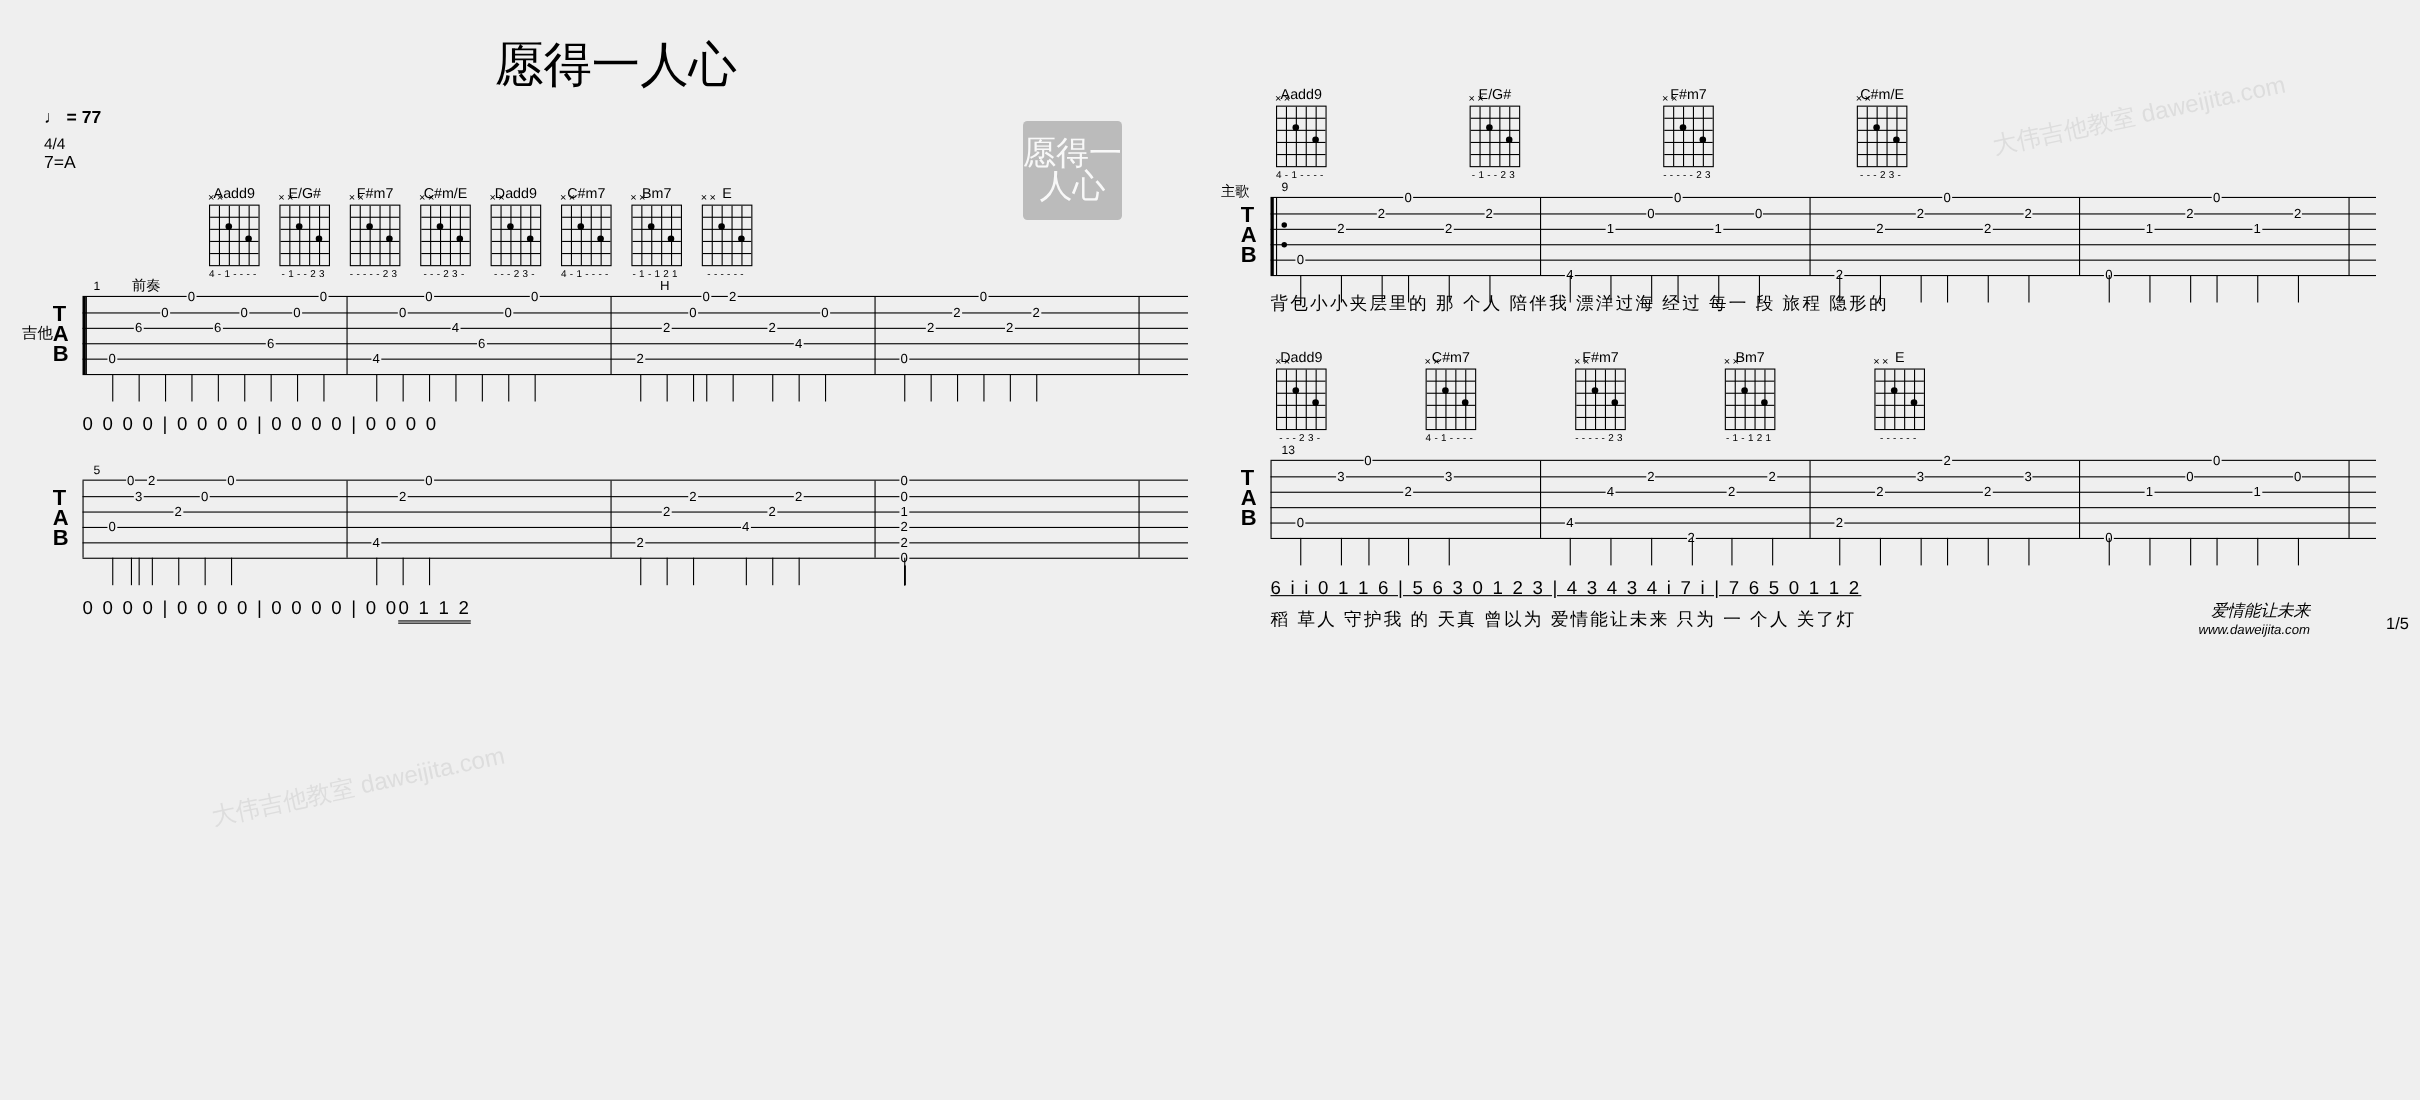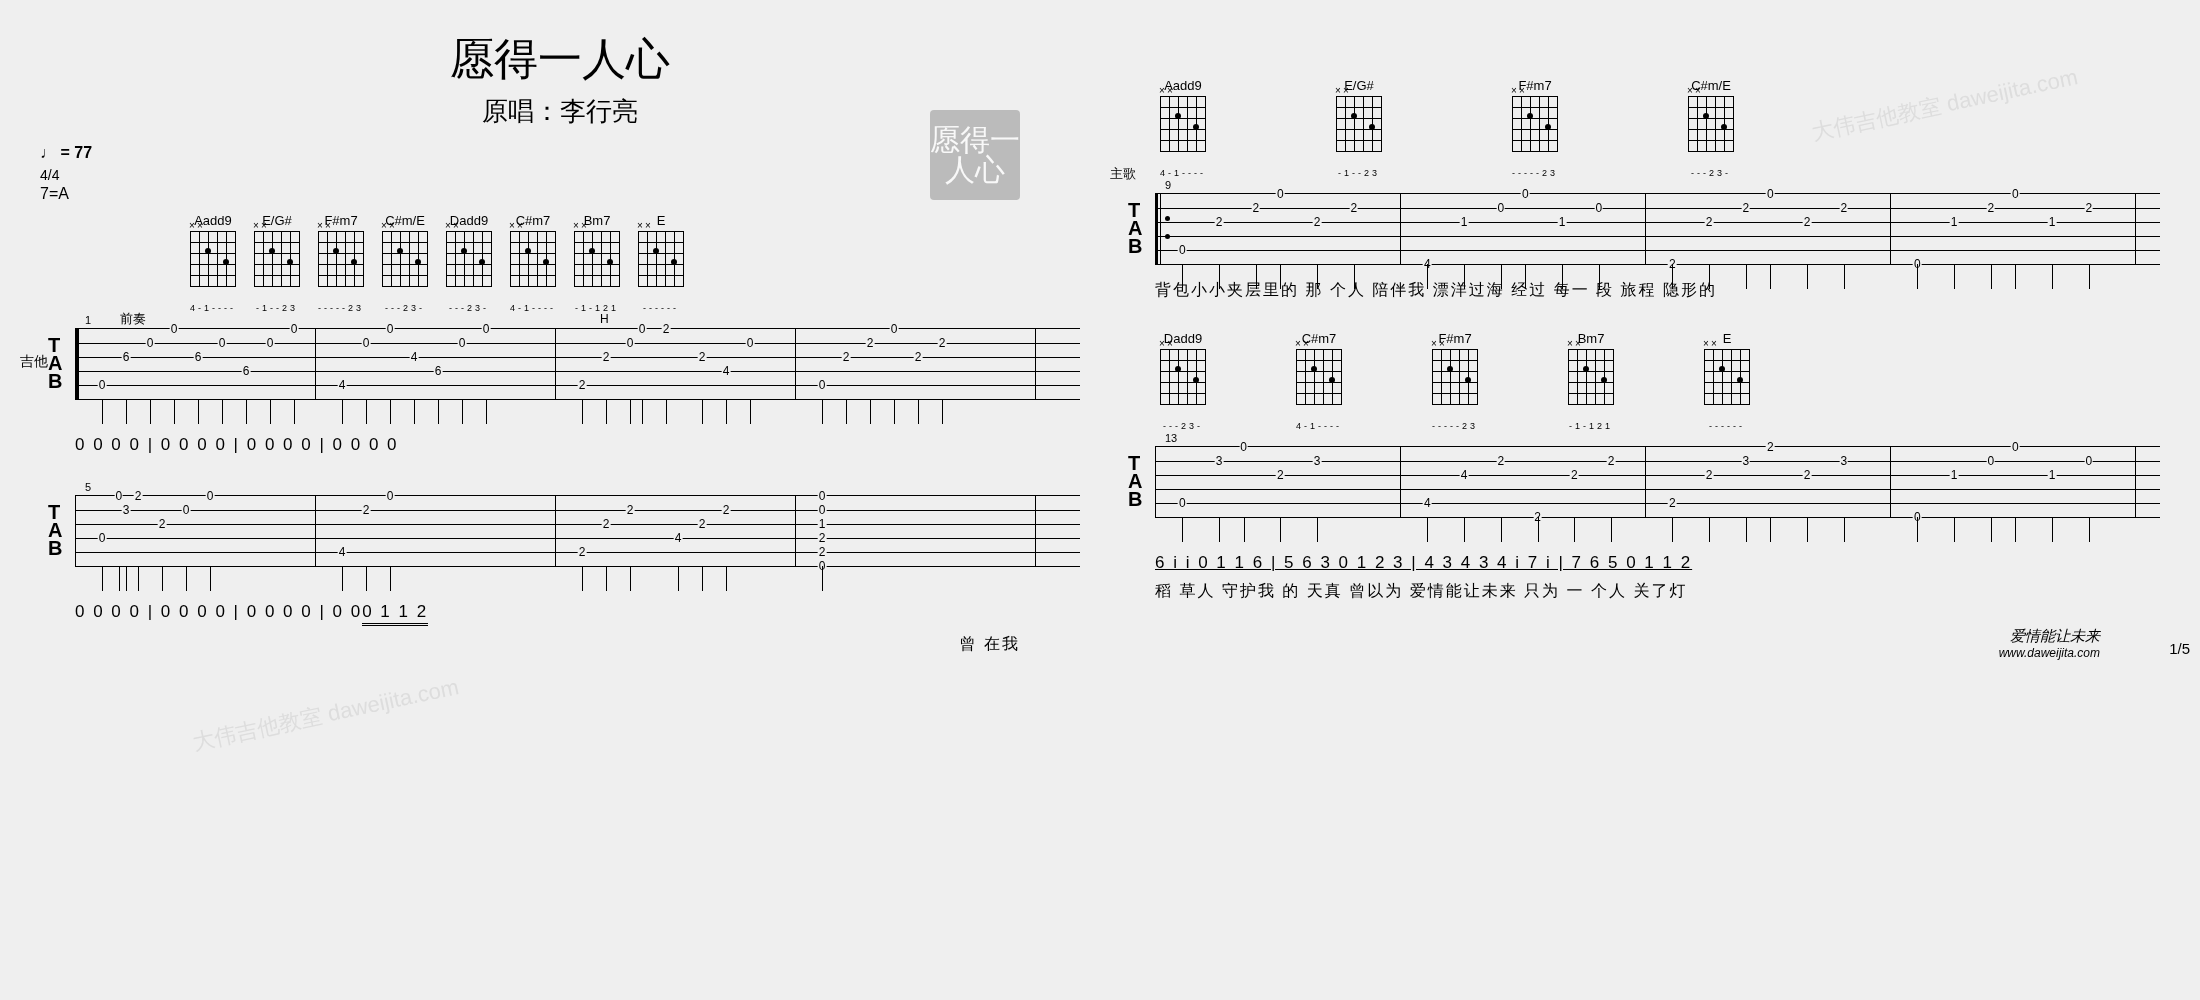--- a/index.html
+++ b/index.html
@@ -11,21 +11,21 @@
 .tsig{font-size:14px;margin:2px 0}
 .key{font-size:16px;margin:2px 0 10px}
 .chord-row{display:flex;gap:18px;margin:8px 0 15px 150px}
 .chord-row.r2{margin-left:40px;gap:130px}
 .chord-row.r3{margin-left:40px;gap:90px}
 .chord{text-align:center;font-size:12px}
 .chord-name{margin-bottom:3px;font-size:13px}
 .grid{width:44px;height:54px;border:1px solid #000;position:relative;background:linear-gradient(#000,#000) 0 10px/100% 1px no-repeat,linear-gradient(#000,#000) 0 21px/100% 1px no-repeat,linear-gradient(#000,#000) 0 32px/100% 1px no-repeat,linear-gradient(#000,#000) 0 43px/100% 1px no-repeat,linear-gradient(90deg,#000,#000) 8px 0/1px 100% no-repeat,linear-gradient(90deg,#000,#000) 17px 0/1px 100% no-repeat,linear-gradient(90deg,#000,#000) 26px 0/1px 100% no-repeat,linear-gradient(90deg,#000,#000) 35px 0/1px 100% no-repeat}
 .dot{position:absolute;width:6px;height:6px;background:#000;border-radius:50%}
 .x{position:absolute;top:-12px;font-size:10px}
-.fing{font-size:9px;text-align:center;margin-top:16px;letter-spacing:3px}
+.fing{font-size:9px;text-align:center;margin-top:2px;letter-spacing:3px}
 .staff-block{position:relative;margin:15px 0}
 .label{position:absolute;left:-5px;font-size:14px;writing-mode:horizontal-tb}
 .tab-label{position:absolute;left:8px;top:8px;font-size:20px;font-weight:bold;line-height:0.9}
 .staff{height:70px;border-top:1px solid #000;border-bottom:1px solid #000;background:linear-gradient(#000,#000) 0 14px/100% 1px no-repeat,linear-gradient(#000,#000) 0 28px/100% 1px no-repeat,linear-gradient(#000,#000) 0 42px/100% 1px no-repeat,linear-gradient(#000,#000) 0 56px/100% 1px no-repeat;margin-left:35px;position:relative}
 .barline{position:absolute;top:0;bottom:0;width:1px;background:#000}
 .thick{width:3px}
 .rdots::before,.rdots::after{content:"";position:absolute;width:5px;height:5px;background:#000;border-radius:50%;left:10px}
 .rdots::before{top:22px}.rdots::after{top:40px}
 .fret{position:absolute;font-size:12px;background:#efefef;padding:0 1px;transform:translate(-50%,-50%)}
 .stem{position:absolute;width:1px;height:25px;background:#000;top:70px}
@@ -42,23 +42,20 @@
 .measure-num{position:absolute;font-size:11px;top:-14px}
 .h-mark{position:absolute;font-size:12px;top:-16px}
 </style>
 </head>
 <body>
 
 <div class="page">
 
   <div class="col">
     <div class="title">愿得一人心</div>
-    <div class="subtitle">
-      <span>原唱：</span><span>李行亮</span>
-    </div>
     <div class="seal">愿得一人心</div>
 
     <div class="tempo">♩ <b>= 77</b></div>
     <div class="tsig">4/4</div>
     <div class="key">7=A</div>
 
     <div class="chord-row" id="chords-header">
         <div class="chord">
           <div class="chord-name">Aadd9</div>
           <div class="grid">
@@ -272,21 +269,20 @@
           <span class="fret" style="left: 747px; top: 56px;">2</span>
           <div class="stem" style="left: 747px;"></div>
           <span class="fret" style="left: 747px; top: 70px;">0</span>
           <div class="stem" style="left: 747px;"></div>
         </div>
     </div>
     <div class="jianpu">
       <span>0  0 0 0 | 0  0  0 0 | 0  0  0 0 | 0  0 </span>
         <span class="uu">0 1  1 2</span>
     </div>
-    <div class="lyrics" style="text-align:right;padding-right:60px">曾 在我</div>
 
     <div class="watermark" style="left:150px;top:680px">大伟吉他教室 daweijita.com</div>
   </div>
 
   <div class="col">
     <div class="watermark" style="right:80px;top:70px">大伟吉他教室 daweijita.com</div>
     <div style="height:50px"></div>
 
     <span class="section-label" style="left:-10px;top:145px">主歌</span>
 

